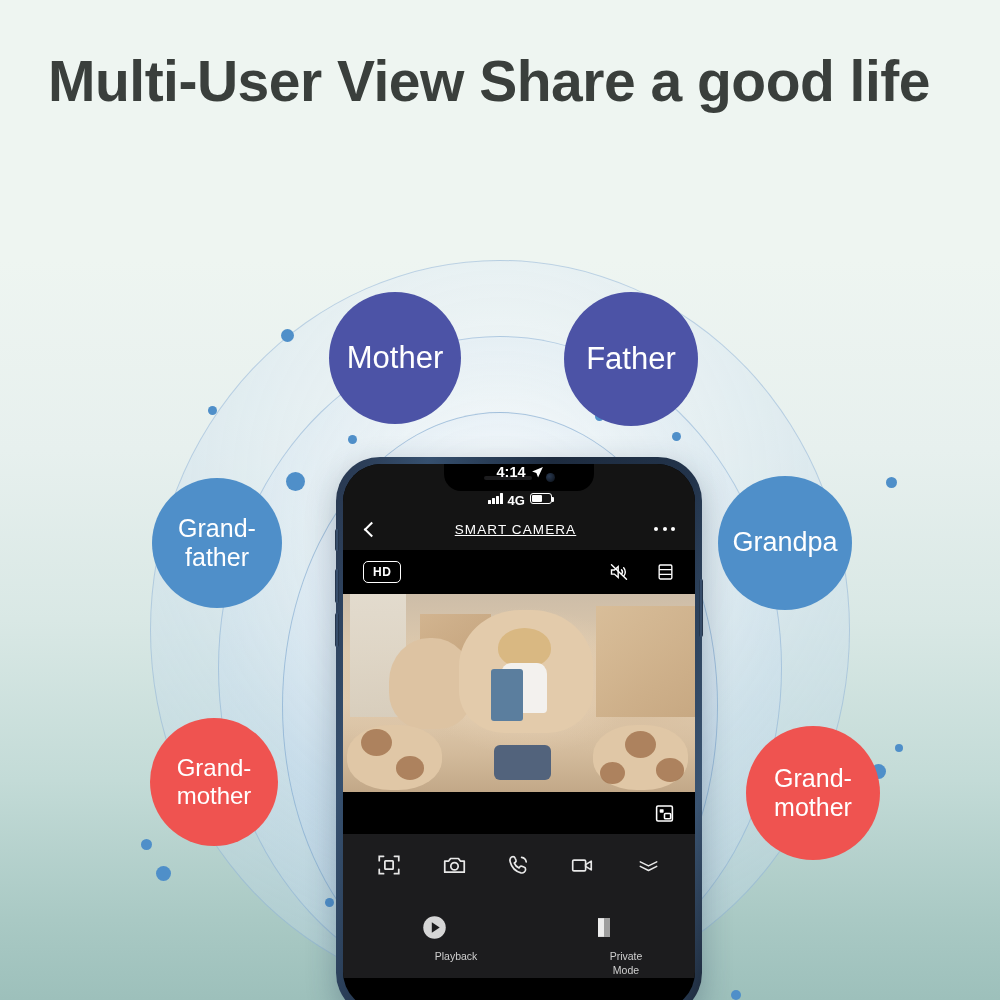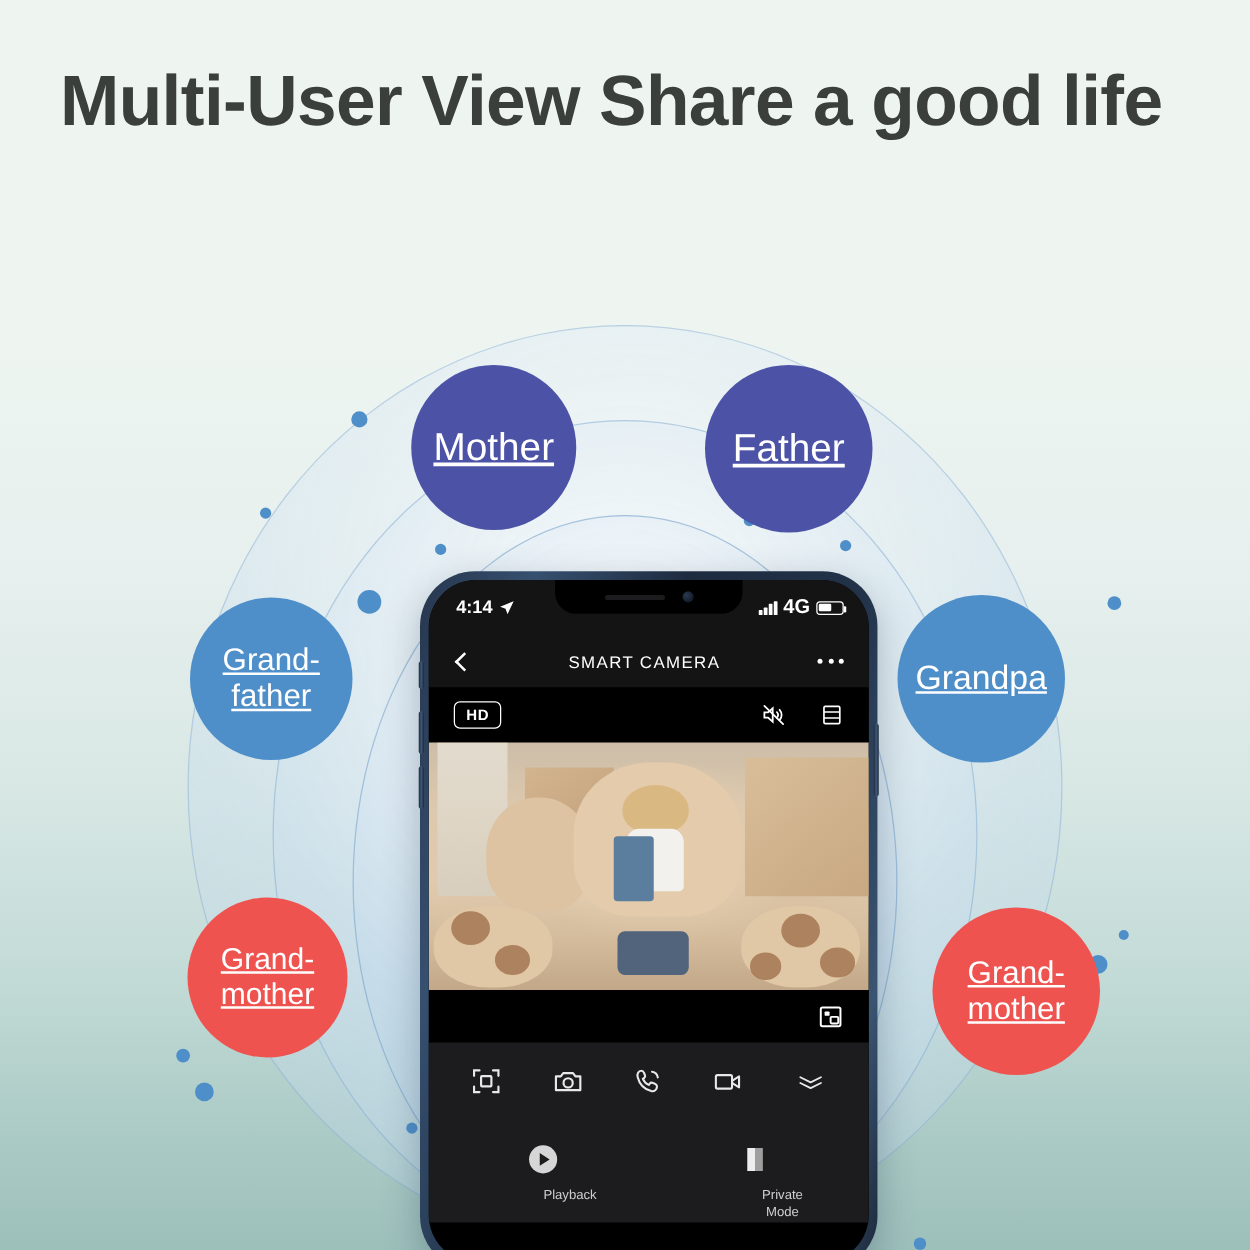--- a/index.html
+++ b/index.html
@@ -75,21 +75,20 @@
   .bubble {
     position:absolute;
     border-radius:50%;
     display:flex;
     align-items:center;
     justify-content:center;
     text-align:center;
     color:#ffffff;
     line-height:1.18;
     white-space:pre-line;
-    text-decoration:underline;
   }
   .b-mother      { left:329px; top:292px; width:132px; height:132px;
                    background:#4c53a6; font-size:31px; }
   .b-father      { left:564px; top:292px; width:134px; height:134px;
                    background:#4c53a6; font-size:31px; }
   .b-grandfather { left:152px; top:478px; width:130px; height:130px;
                    background:#4f8fc9; font-size:25px; }
   .b-grandpa     { left:718px; top:476px; width:134px; height:134px;
                    background:#4f8fc9; font-size:27px; }
   .b-grandmother-l { left:150px; top:718px; width:128px; height:128px;
@@ -130,38 +129,39 @@
     position:relative;
     height:44px;
     background:#141414;
     display:flex;
     align-items:center;
     justify-content:space-between;
     padding:0 20px 0 22px;
     color:#fff;
     font-size:14.5px;
     font-weight:600;
+    flex-direction:column;
   }
   .notch {
     position:absolute;
     left:50%; transform:translateX(-50%);
     top:0;
     width:150px; height:27px;
     background:#000;
     border-radius:0 0 17px 17px;
     display:flex;
     align-items:center;
     justify-content:center;
     gap:14px;
   }
   .notch-speaker { width:48px; height:4px; border-radius:3px; background:#1c1c1e; }
   .notch-cam { width:9px; height:9px; border-radius:50%;
                background:radial-gradient(circle at 35% 35%,#2a3a52,#0a0f16); }
   .st-left { display:flex; align-items:center; gap:5px; z-index:2; }
-  .st-right{ display:flex; align-items:center; gap:5px; z-index:2; font-size:16px; }
+  .st-right{ display:flex; align-items:flex-start; gap:5px; z-index:2; font-size:13px; }
 
   .sig { display:flex; align-items:flex-end; gap:1.5px; height:11px; }
   .sig i { display:block; width:2.5px; background:#fff; border-radius:0.5px; }
   .sig i:nth-child(1){ height:4px; }
   .sig i:nth-child(2){ height:6px; }
   .sig i:nth-child(3){ height:8.5px; }
   .sig i:nth-child(4){ height:11px; }
 
   .batt { width:22px; height:11px; border:1.3px solid #fff; border-radius:3px;
           padding:1.3px; position:relative; }
@@ -171,21 +171,21 @@
 
   
   .navbar {
     height:42px;
     background:#141414;
     display:flex;
     align-items:center;
     padding:0 20px;
     color:#fff;
   }
-  .nav-title { flex:1; text-align:center; font-size:13.5px; letter-spacing:1.1px; }
+  .nav-title { flex:1; text-align:center; font-size:13.5px; letter-spacing:1.1px;text-decoration:underline; }
   .chev-back { width:11px; height:11px; border-left:2px solid #fff;
                border-bottom:2px solid #fff; transform:rotate(45deg); margin-left:3px; }
   .dots3 { display:flex; gap:4.5px; }
   .dots3 i { width:4px; height:4px; border-radius:50%; background:#fff; display:block; }
 
   
   .vidbar {
     height:44px;
     background:#000;
     display:flex;

